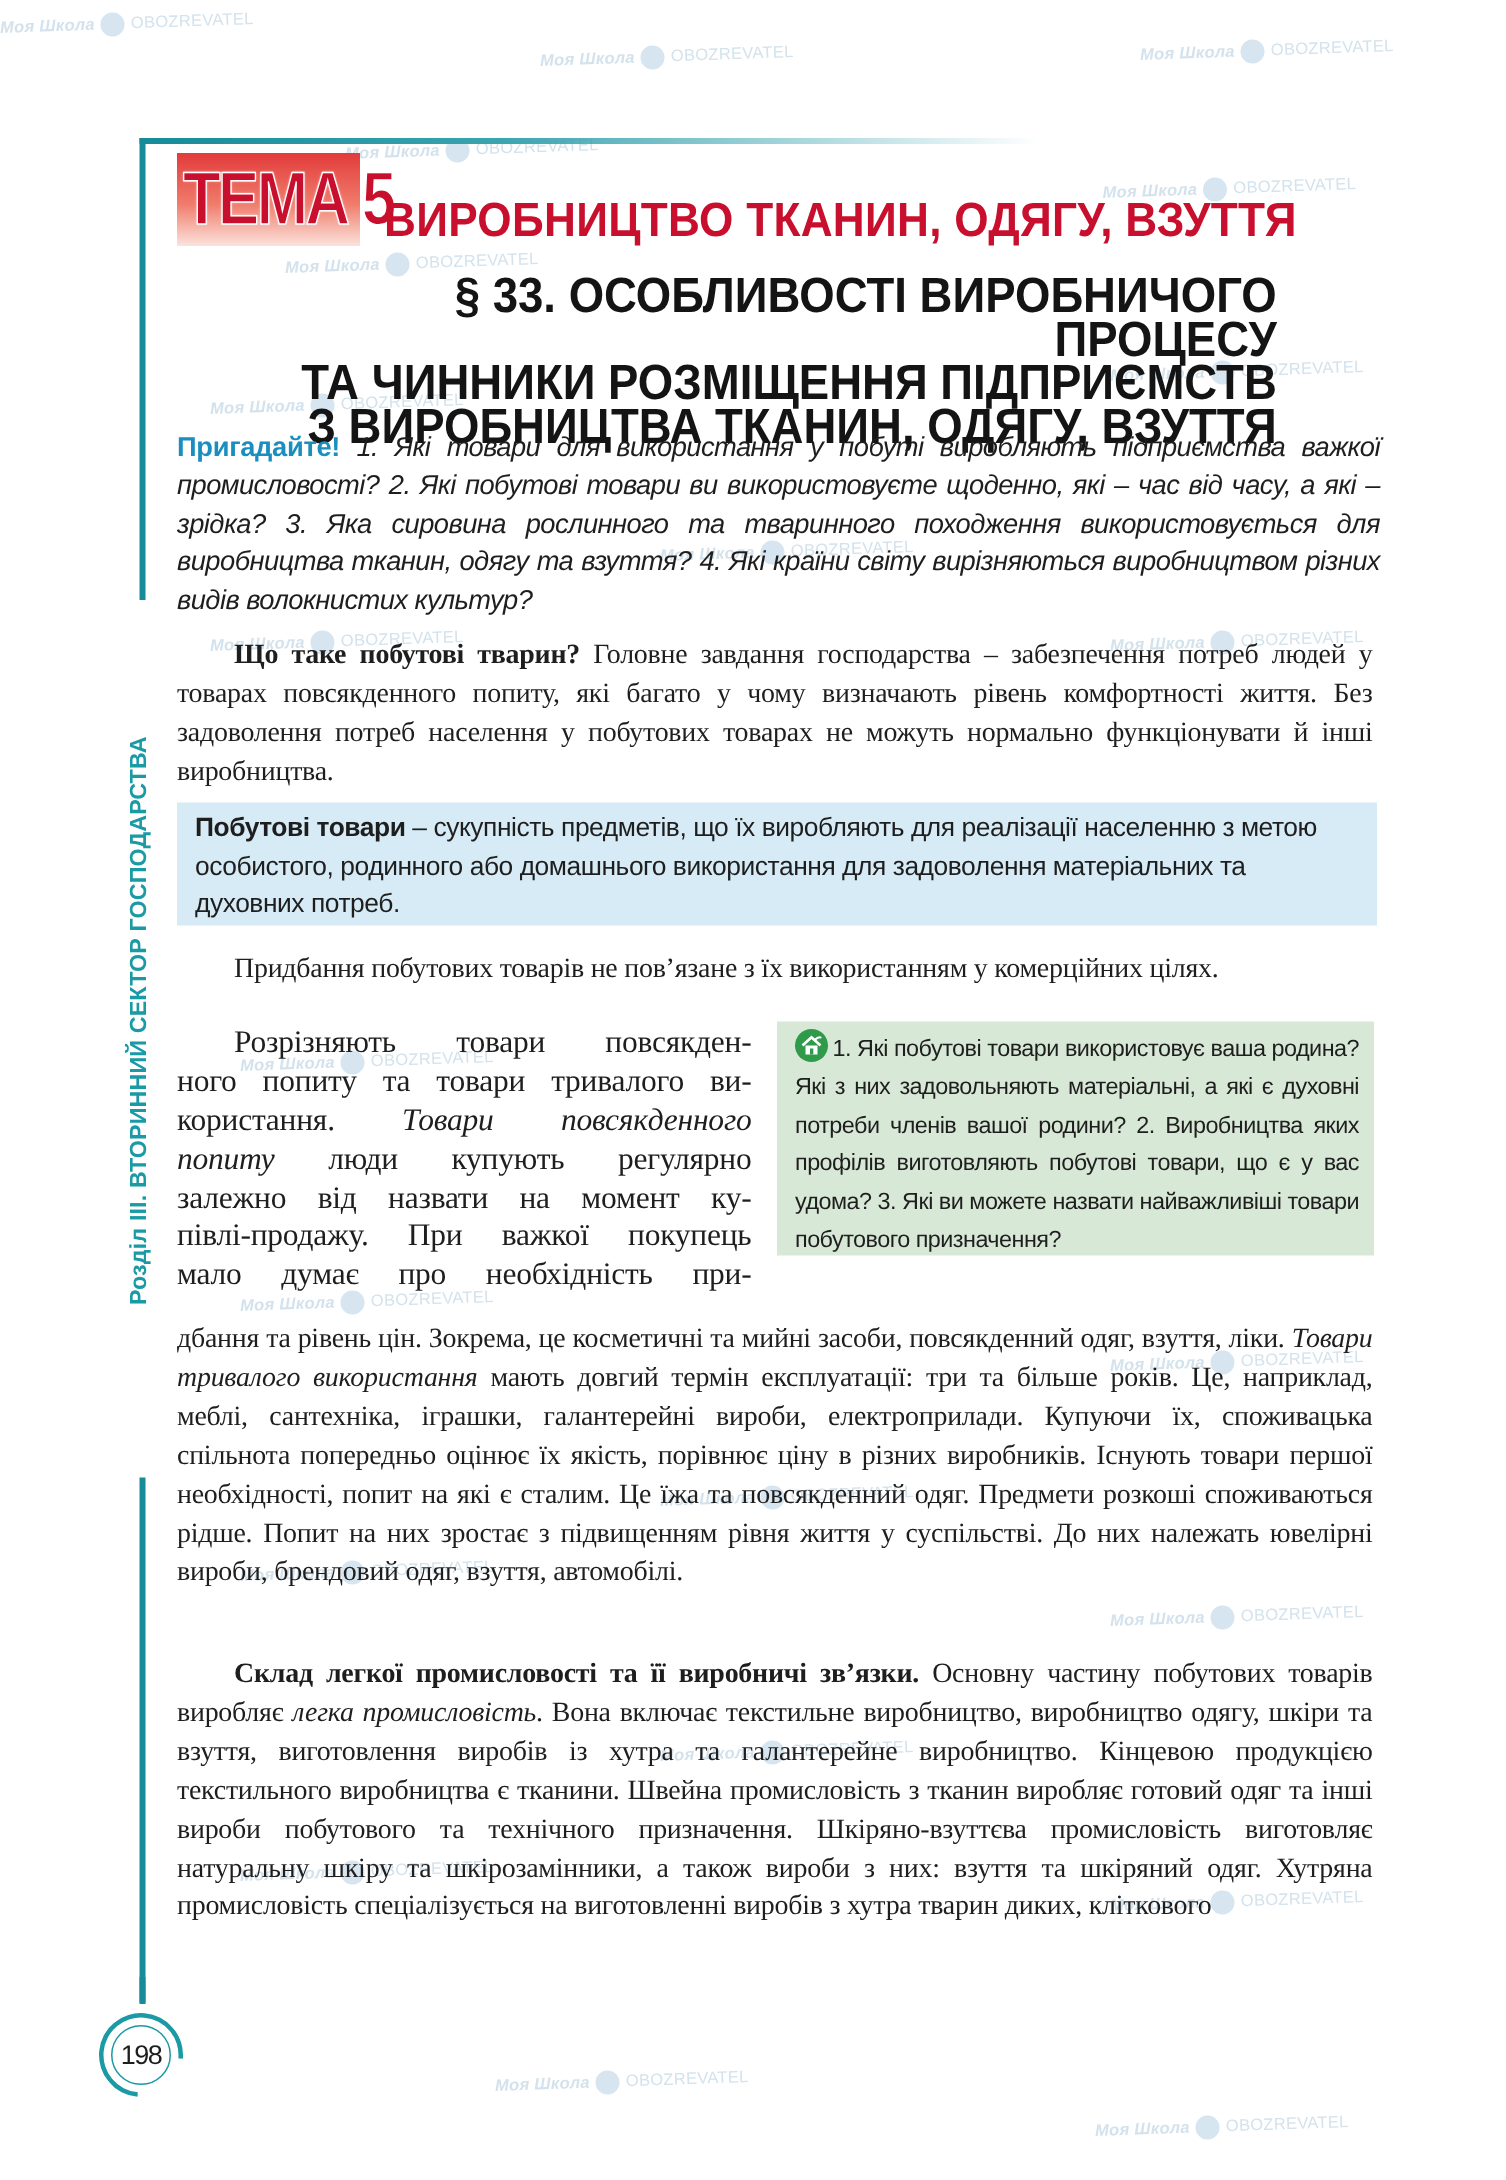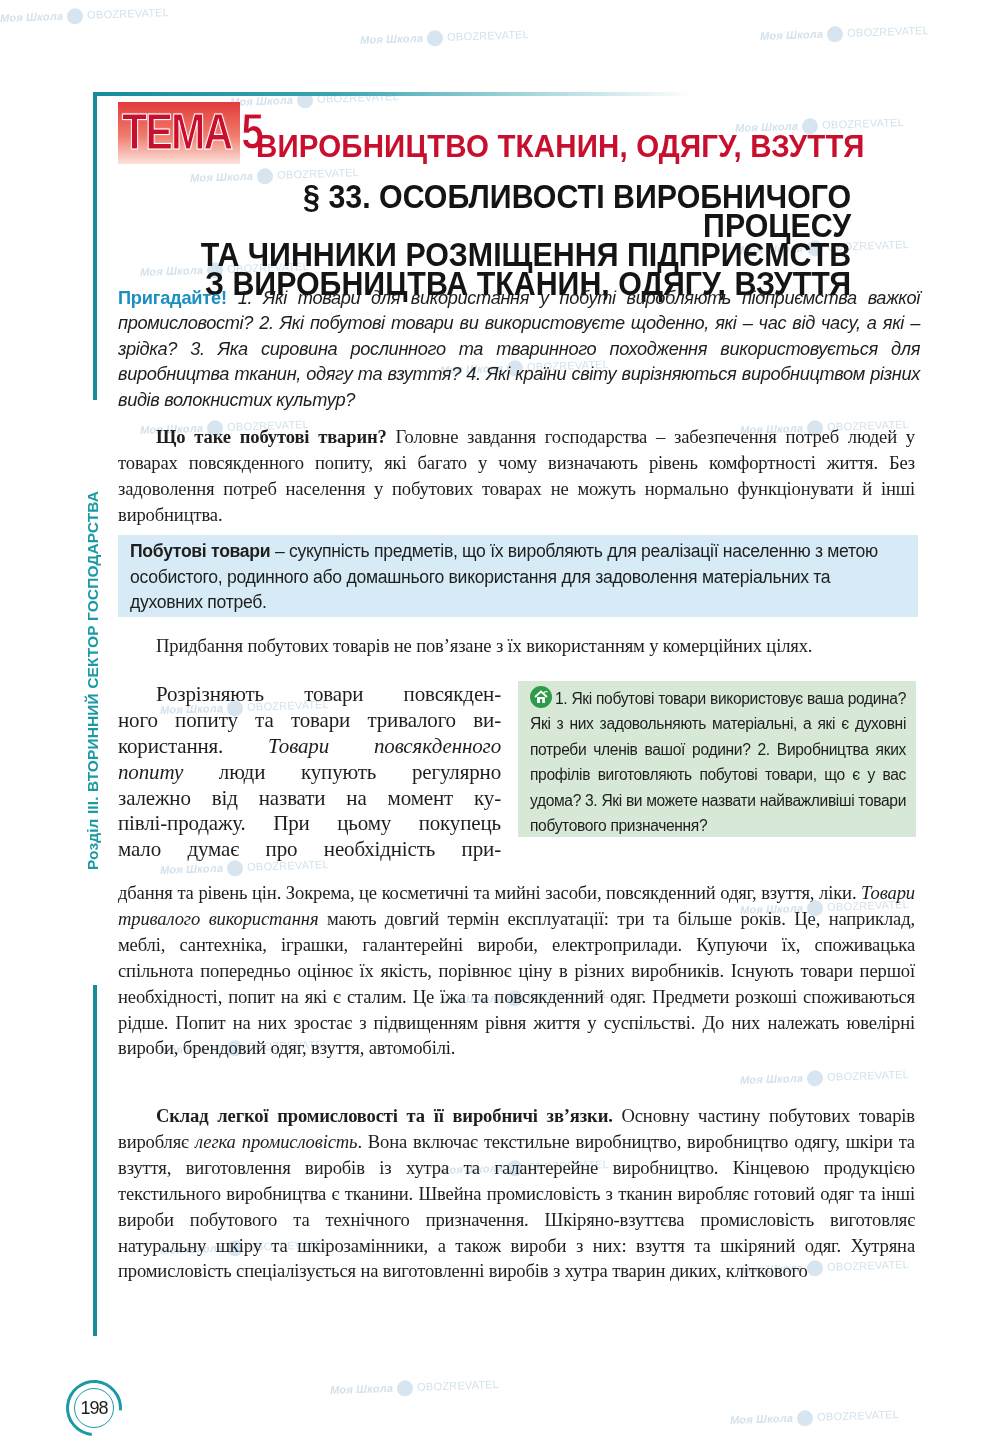--- a/index.html
+++ b/index.html
@@ -101,21 +101,21 @@
     }
     .home-icon svg { position: absolute; left: 3px; top: 3px; }
 
     .col-left {
       position: absolute; left: 118px; top: 682px; width: 383px;
       font-size: 21px; line-height: 25.9px; text-align: justify;
       text-align-last: justify; letter-spacing: -0.15px;
     }
     .col-left div { height: 25.9px; }
 
-    .page-num-wrap { position: absolute; left: 66px; top: 1380px; width: 56px; height: 56px; }
+    .page-num-wrap { position: absolute; left: 66px; top: 1342px; width: 56px; height: 56px; }
     .page-num-ring {
       position: absolute; left: 0; top: 0; width: 50px; height: 50px; border-radius: 50%;
       border: 3px solid transparent;
       border-top-color: #1a9aa5; border-left-color: #1a9aa5; border-right-color: #1a9aa5;
       transform: rotate(-40deg);
     }
     .page-num-inner {
       position: absolute; left: 8px; top: 8px; width: 38px; height: 38px; border-radius: 50%;
       border: 1.5px solid #1a9aa5; background: #fff;
       display: flex; align-items: center; justify-content: center;
@@ -184,21 +184,21 @@
   </div>
 
   <div class="body-text indent" style="top:633px">Придбання побутових товарів не пов’язане з їх використанням у комерційних цілях.</div>
 
   <div class="col-left">
     <div style="text-indent:38px">Розрізняють товари повсякден-</div>
     <div>ного попиту та товари тривалого ви-</div>
     <div><span>користання. </span><span class="i">Товари повсякденного</span></div>
     <div><span class="i">попиту</span><span> люди купують регулярно</span></div>
     <div>залежно від назвати на момент ку-</div>
-    <div>півлі-продажу. При цьому покупець</div>
+    <div>півлі-продажу. При важкої покупець</div>
     <div>мало думає про необхідність при-</div>
   </div>
 
   <div class="qbox">
     <span class="home-icon">
       <svg width="16" height="16" viewBox="0 0 16 16">
         <path d="M2 8 L8 2.5 L14 8" stroke="#fff" stroke-width="1.8" fill="none"></path>
         <rect x="4" y="8" width="8" height="6" fill="#fff"></rect>
         <rect x="7" y="10" width="2.2" height="4" fill="#2f9a4a"></rect>
         <path d="M10 4.5 Q13 1.5 14.5 3" stroke="#fff" stroke-width="1.2" fill="none"></path>

